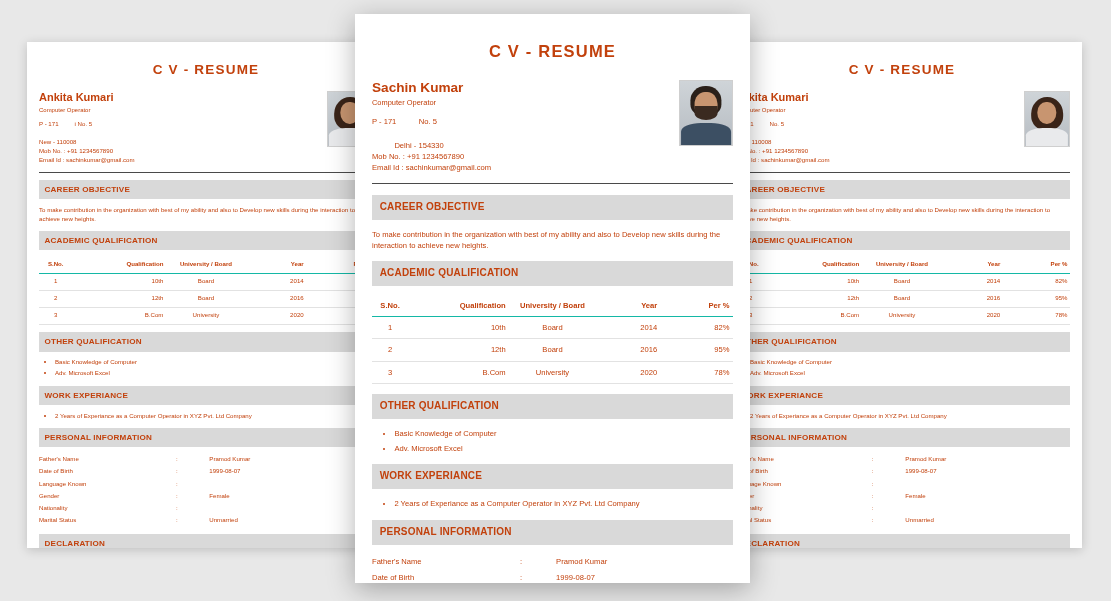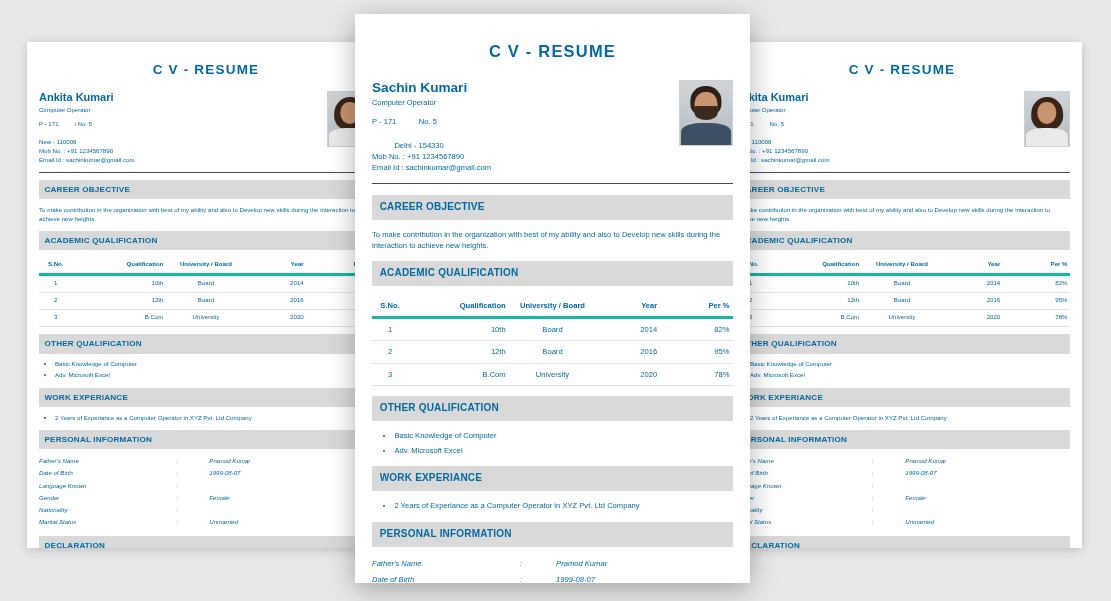--- a/index.html
+++ b/index.html
@@ -10,21 +10,21 @@
     overflow:hidden;
     position:relative;
   }
   .stage{position:absolute;inset:0;}
 
   .card{
     position:absolute;
     background:#ffffff;
     box-sizing:border-box;
     overflow:hidden;
-    color:#0369a1;
+    color:#c2410c;
   }
   .card.side{
     box-shadow:0 2px 10px rgba(0,0,0,0.18);
   }
   .card.front{
     box-shadow:0 6px 26px rgba(0,0,0,0.30);
     z-index:5;
   }
 
   
@@ -91,33 +91,33 @@
   }
   .para{margin:0 0 calc(var(--gap)*0.6) 0;}
 
   table.aq{width:100%;border-collapse:collapse;margin:calc(var(--gap)*0.4) 0 0 0;}
   table.aq th,table.aq td{
     border-bottom:1px solid #e2e2e2;
     padding:calc(var(--gap)*0.72) calc(var(--gap)*0.5);
     font-size:var(--fs);
     text-align:right;
   }
-  table.aq th{font-weight:bold;border-bottom:3px solid #14b8a6;}
+  table.aq th{font-weight:bold;border-bottom:1px solid #14b8a6;}
   table.aq td.c,table.aq th.c{text-align:center;}
   table.aq .col-sno{width:10%;}
   table.aq .col-qual{width:28%;}
   table.aq .col-univ{width:24%;}
   table.aq .col-year{width:18%;}
   table.aq .col-per{width:20%;margin-left:44px;}
 
   ul.bullets{margin:calc(var(--gap)*0.4) 0 0 0;padding-left:calc(var(--gap)*3.2);}
   ul.bullets li{margin-bottom:calc(var(--gap)*0.5);}
 
   table.pinfo{width:100%;border-collapse:collapse;margin-top:calc(var(--gap)*0.2);}
-  table.pinfo td{padding:calc(var(--gap)*0.34) 0;font-size:var(--fs);vertical-align:top;font-style:italic;}
+  table.pinfo td{padding:calc(var(--gap)*0.34) 0;font-size:var(--fs);vertical-align:top;}
   table.pinfo td.lbl{width:41%;}
   table.pinfo td.col{width:10%;}
   table.pinfo td.val{width:49%;}
 </style>
 </head>
 <body>
 
 <div class="stage">
 
   <div class="card side s-small" id="card-left">
@@ -353,21 +353,21 @@
 
     </div>
   </div>
 
   <div class="card front s-big" id="card-center">
     <div class="inner">
       <div class="doc-title">C V - RESUME</div>
 
       <div class="header-row">
         <div class="header-left">
-          <div class="cand-name">Sachin Kumari</div>
+          <div class="cand-name">Sachin Kumar</div>
           <div class="cand-role">Computer Operator</div>
           <div class="idline">
             <span>P - 171</span>
             <span>No. 5</span>
           </div>
           <div class="addr-indent">Delhi - 154330</div>
           <div class="contact-line">Mob No. : +91 1234567890</div>
           <div class="contact-line">Email Id : sachinkumar@gmail.com</div>
         </div>
         <div class="photo">

